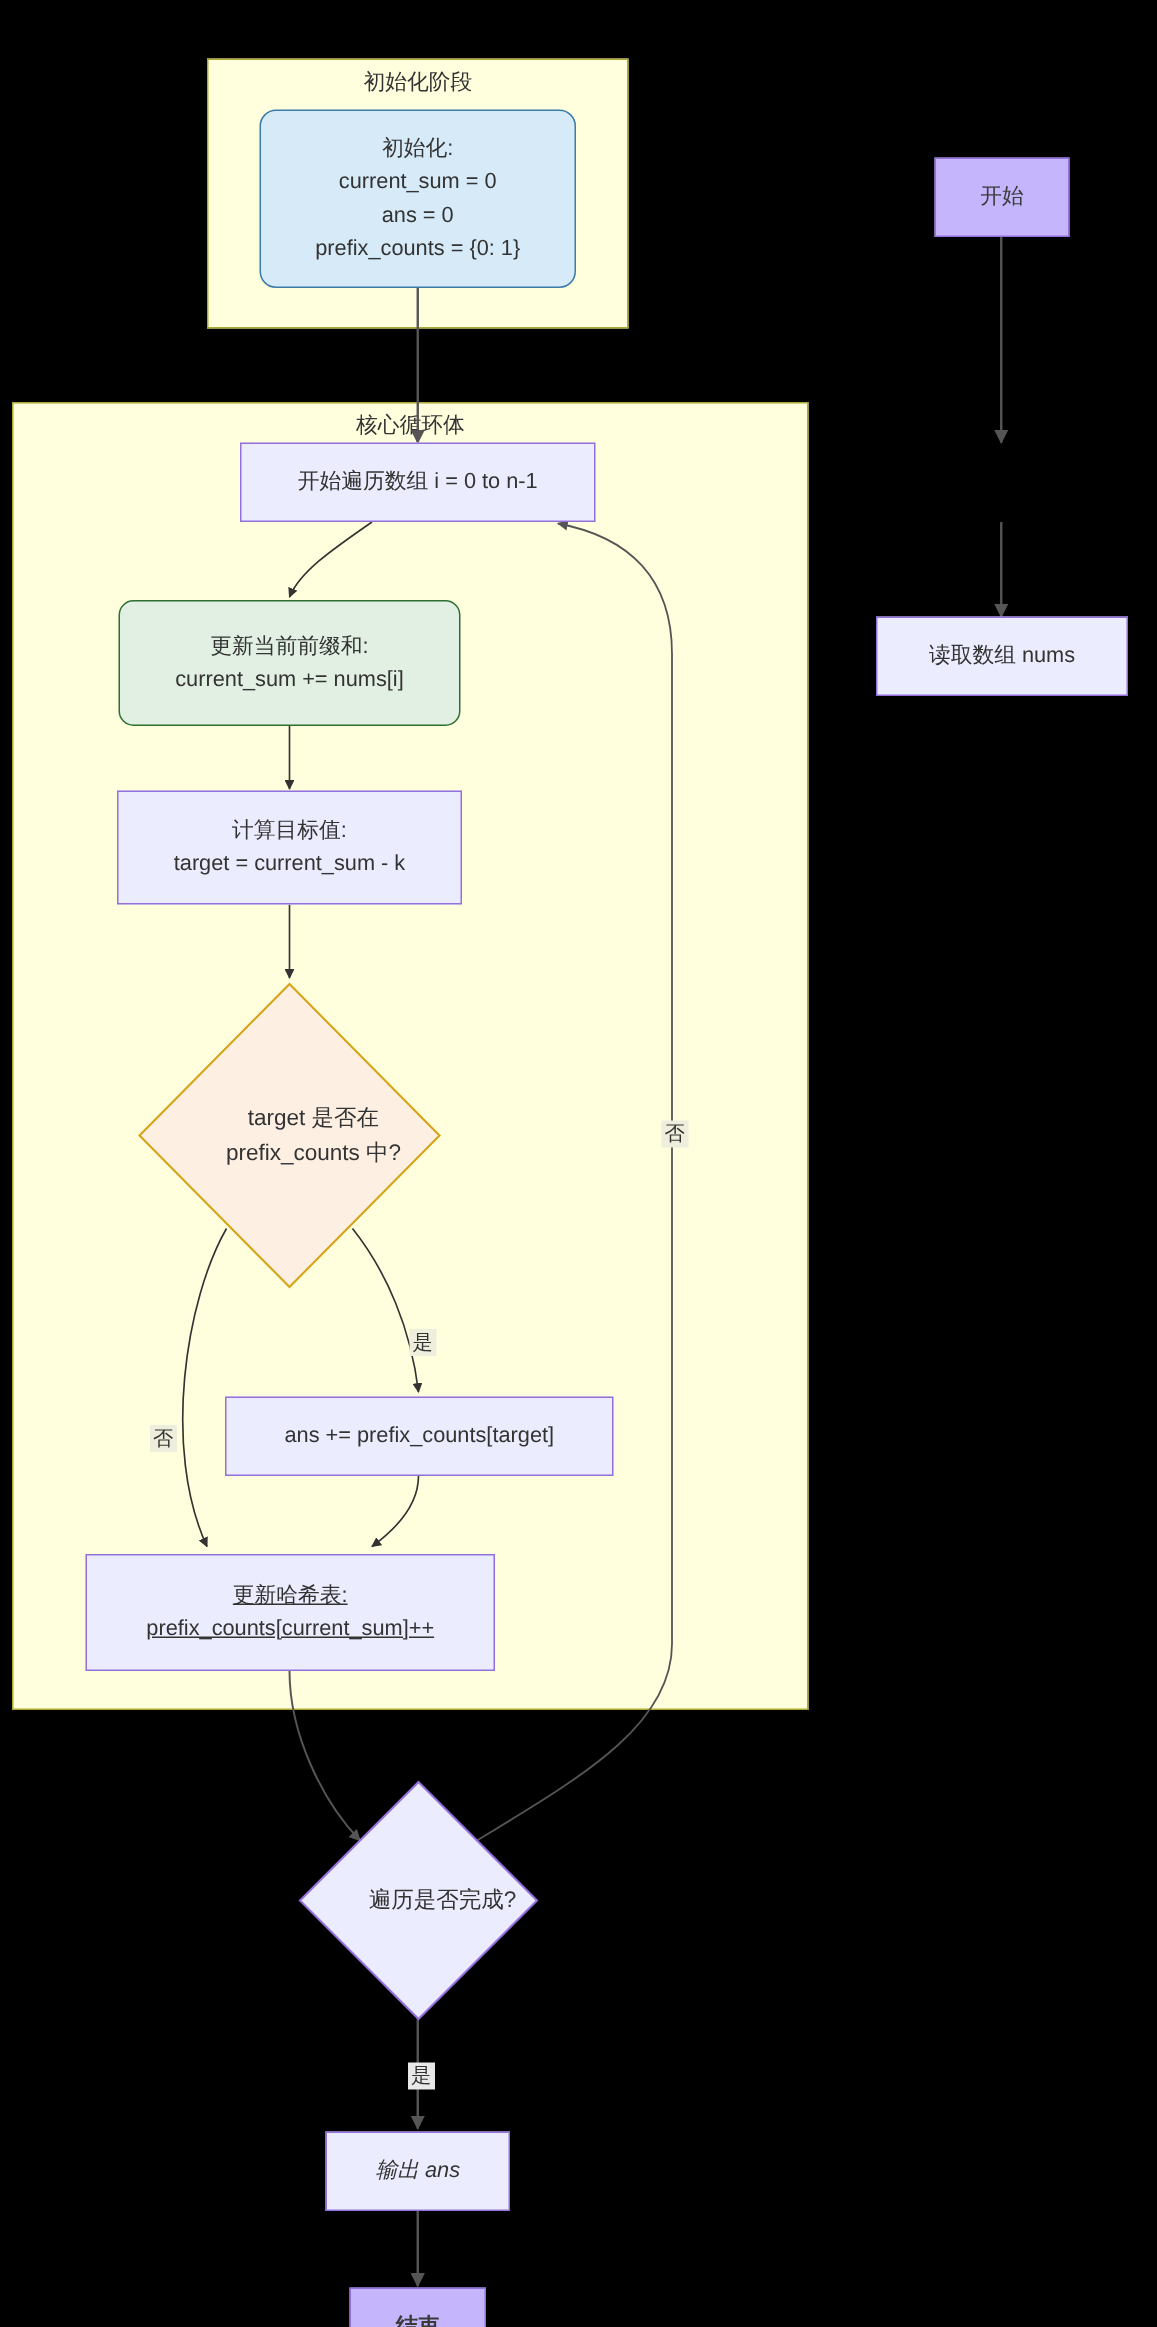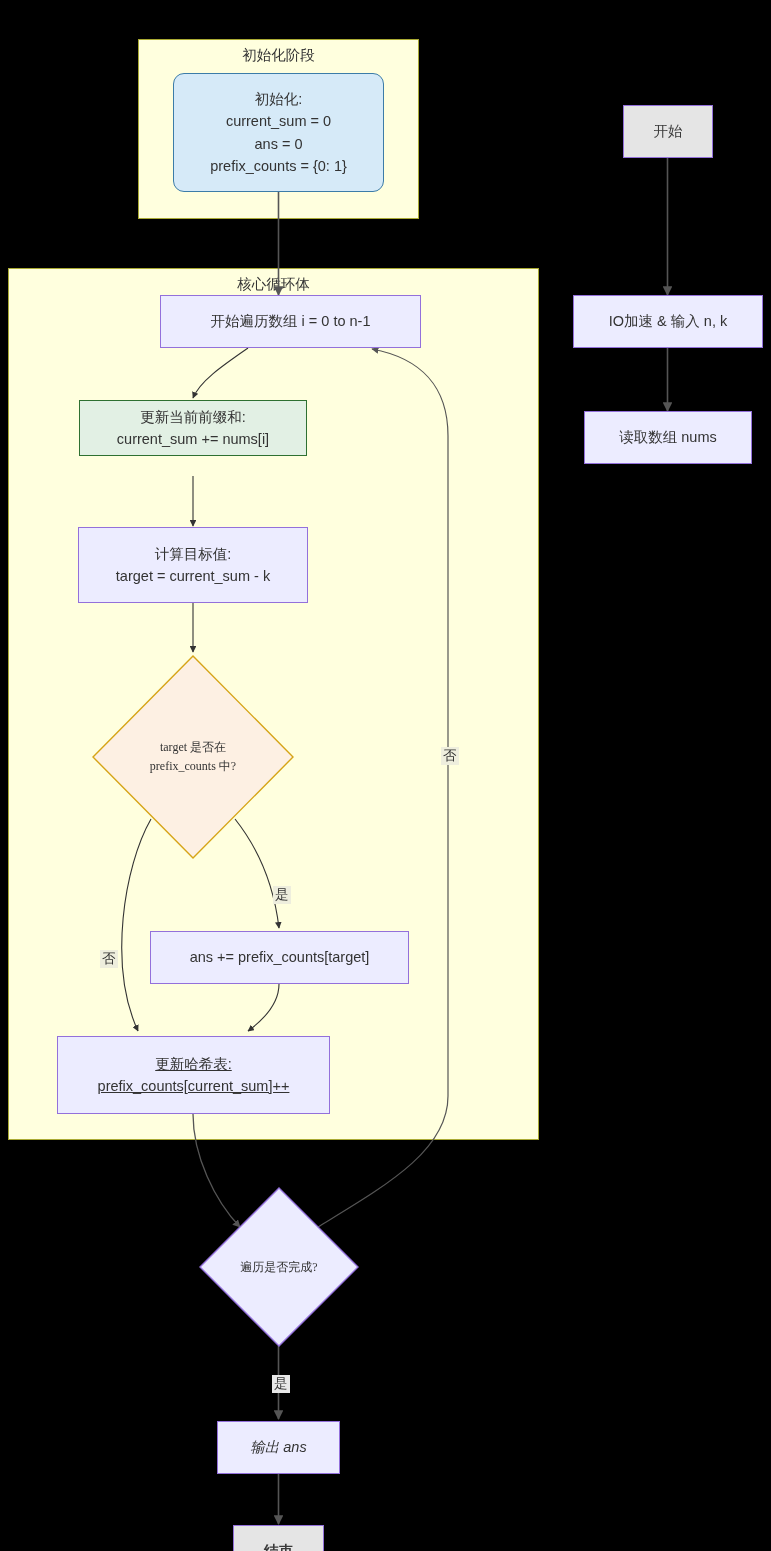--- a/index.html
+++ b/index.html
@@ -65,49 +65,48 @@
   }
   .n-blue {
     background: #d6eaf8;
     border: 1.3px solid #3c7ca8;
   }
   .n-green {
     background: #e2f0e4;
     border: 1.3px solid #2e7031;
   }
   .n-pink {
-    background: #e5e5e5;
+    background: #c4b5fd;
     border: 1.3px solid #9370db;
     color: #3a3a3a;
   }
   
   .diamond-wrap {
     position: absolute;
   }
   .diamond-wrap > svg {
     position: absolute;
     left: 0;
     top: 0;
     overflow: visible;
   }
   .diamond-label {
     position: absolute;
-    left: 0;
+    left: 16px;
     top: 0;
     width: 100%;
     height: 100%;
     display: flex;
     align-items: center;
     justify-content: center;
     text-align: center;
-    font-size: 12px;
+    font-size: 15px;
     color: #333333;
     line-height: 1.55;
     white-space: pre-line;
-    font-family: Liberation Serif, serif;
   }
   
   .edge-label {
     position: absolute;
     font-size: 13.5px;
     color: #333333;
     background: #e8e8e8;
     padding: 1px 2px;
     line-height: 1.2;
     white-space: nowrap;
@@ -168,27 +167,26 @@
     <path d="M 278.5 1438 L 278.5 1488" fill="none" stroke="#555555" stroke-width="1.6" marker-end="url(#ahg)"></path>
   </svg>
 
   <div class="node n-blue" style="left:173px; top:37px; width:211px; height:119px;border-radius:11px;">初始化:
 current_sum = 0
 ans = 0
 prefix_counts = {0: 1}</div>
 
   <div class="node n-pink" style="left:623px; top:69px; width:90px; height:53px;">开始</div>
 
-  <div class="node n-purple" style="left:573px; top:259px; width:190px; height:53px;">IO加速 &amp; 输入 n, k</div>
 
   <div class="node n-purple" style="left:584px; top:375px; width:168px; height:53px;">读取数组 nums</div>
 
-  <div class="node n-purple" style="left:160px; top:259px; width:261px; height:53px;">开始遍历数组 i = 0 to n-1</div>
-
-  <div class="node n-green" style="left:79px; top:364px; width:228px; height:56px;">更新当前前缀和:
+  <div class="node n-purple" style="left:160px; top:259px; width:237px; height:53px;">开始遍历数组 i = 0 to n-1</div>
+
+  <div class="node n-green" style="left:79px; top:364px; width:228px; height:84px;border-radius:10px;">更新当前前缀和:
 current_sum += nums[i]</div>
 
   <div class="node n-purple" style="left:78px; top:491px; width:230px; height:76px;">计算目标值:
 target = current_sum - k</div>
 
   <div class="diamond-wrap" style="left:91px; top:618px; width:204px; height:206px;">
     <svg width="204" height="206" viewBox="0 0 204 206" xmlns="http://www.w3.org/2000/svg">
       <polygon points="102,2 202,103 102,204 2,103" fill="#fdf0e3" stroke="#d6a417" stroke-width="1.4"></polygon>
     </svg>
     <div class="diamond-label">target 是否在

